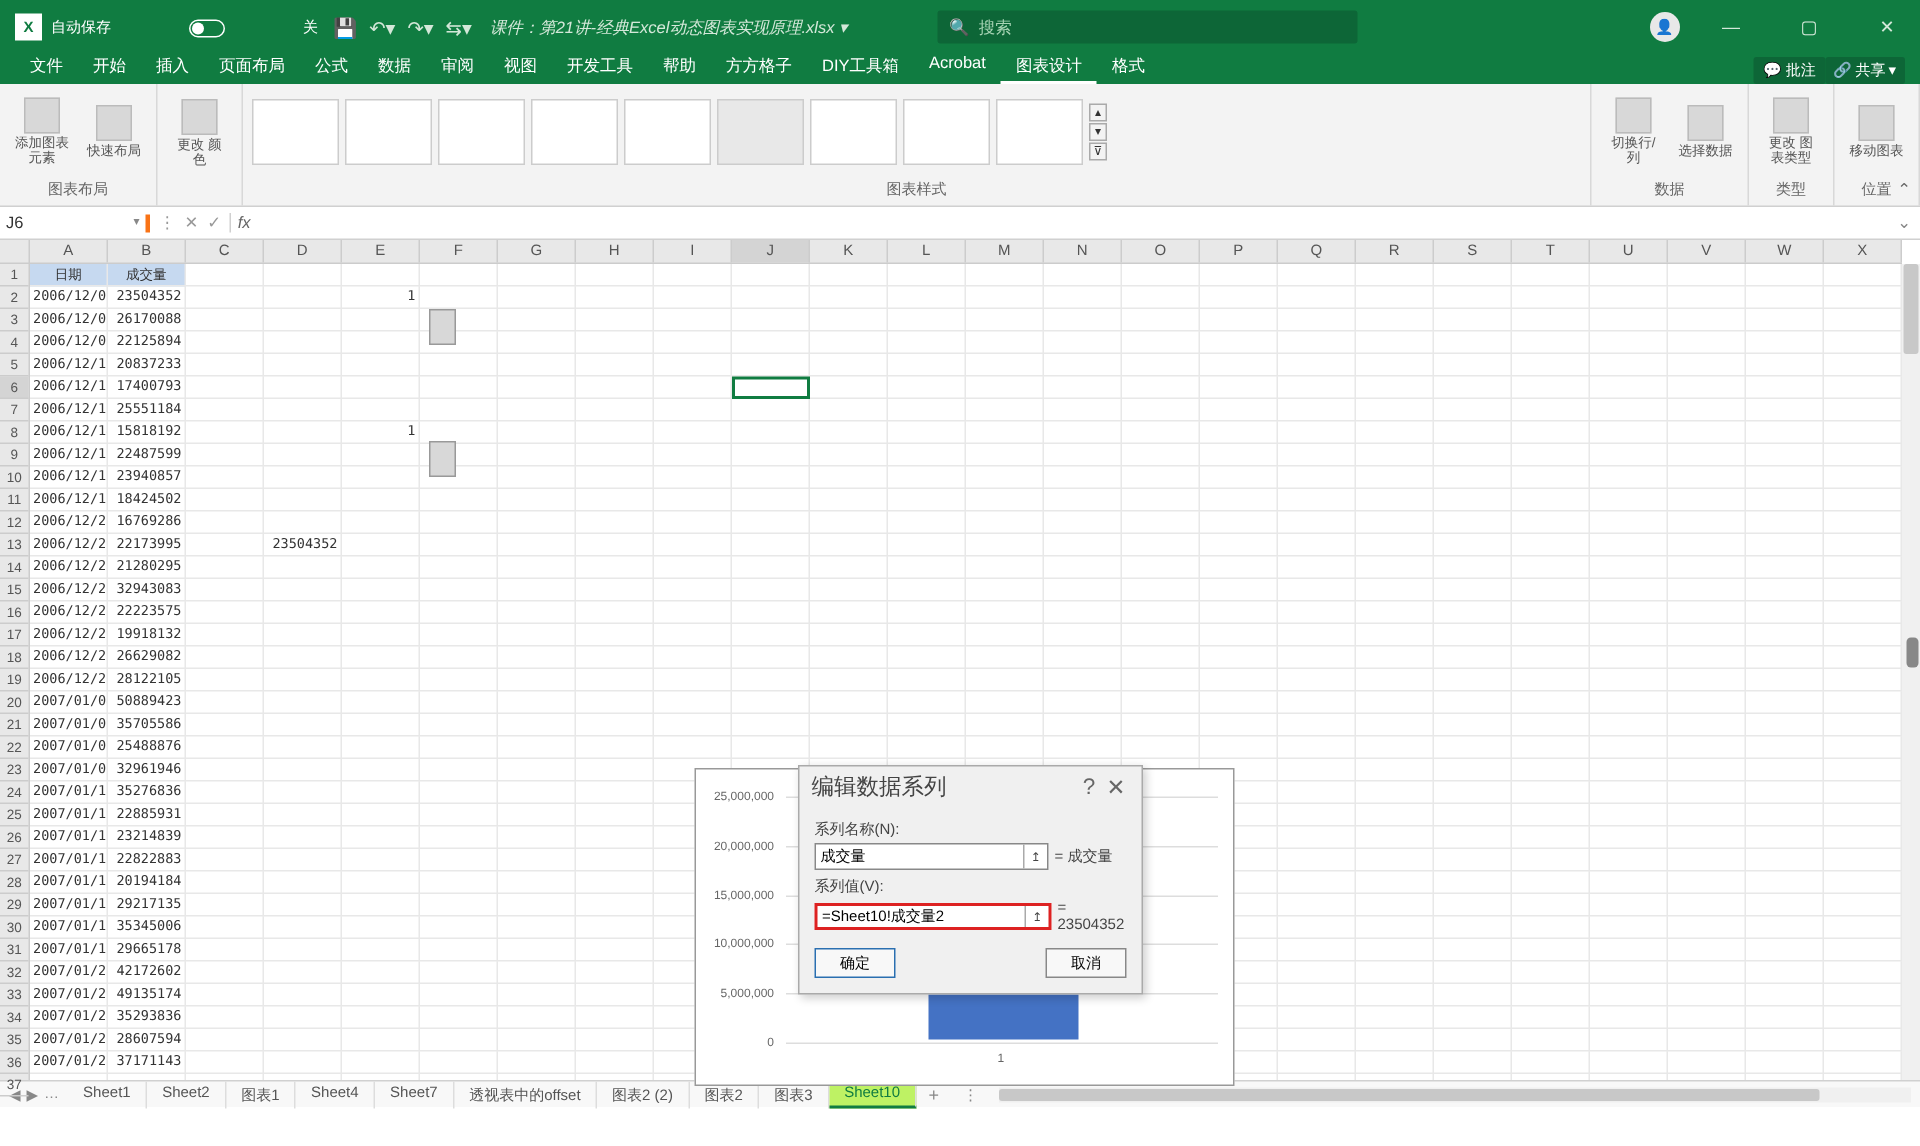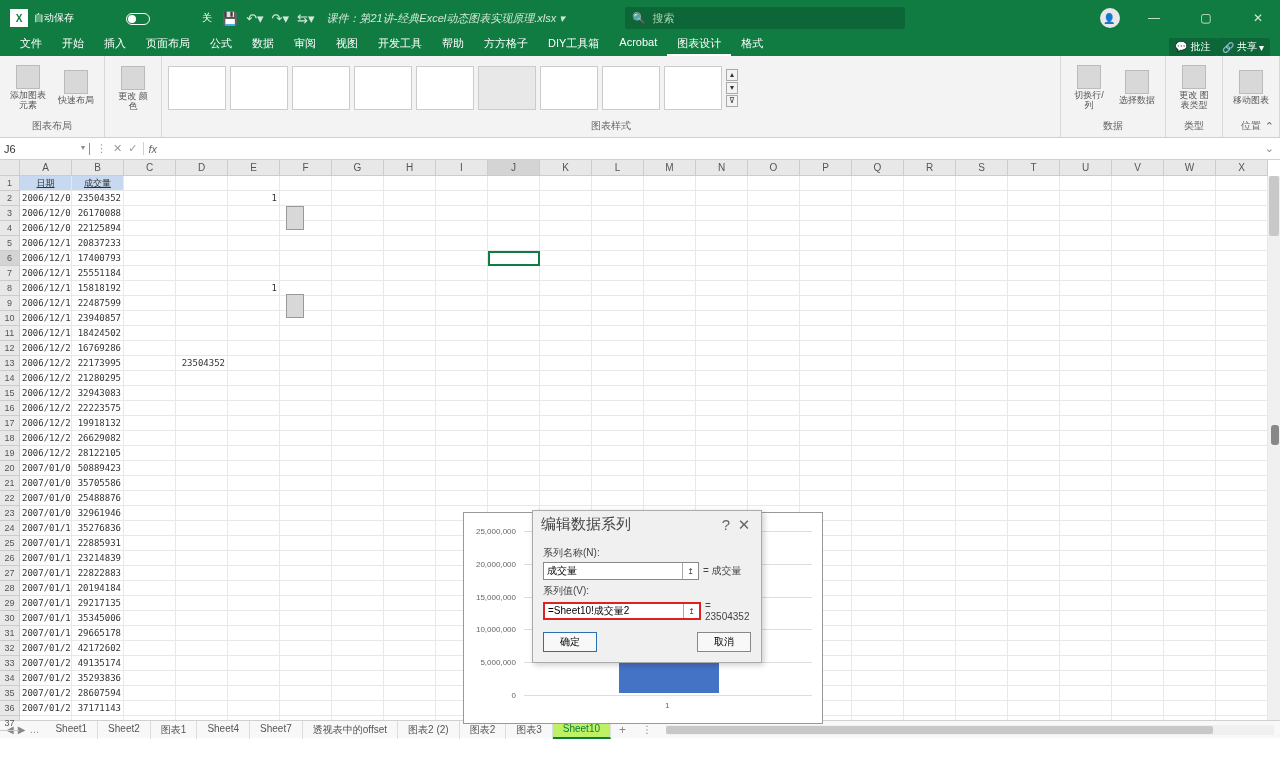--- a/index.html
+++ b/index.html
@@ -38,41 +38,41 @@
 .ribbon-btn .txt { font-size: 9px; color: #555; text-align: center; line-height: 1.1; max-width: 36px; }
 .chart-styles { display: flex; gap: 4px; flex-wrap: nowrap; }
 .chart-style { width: 58px; height: 44px; background: #fff; border: 1px solid #ccc; cursor: pointer; }
 .chart-style.sel { background: #e8e8e8; }
 .styles-scroll { display: flex; flex-direction: column; gap: 1px; }
 .styles-scroll span { width: 12px; height: 12px; border: 1px solid #aaa; font-size: 8px; display: flex; align-items: center; justify-content: center; cursor: pointer; }
 .ribbon-collapse { position: absolute; right: 6px; bottom: 4px; font-size: 11px; color: #666; cursor: pointer; }
 
 
 .formula-row { height: 22px; display: flex; align-items: center; border-bottom: 1px solid #d0d0d0; background: #fff; }
-.name-box { width: 90px; border-right: 1px solid #f97316; padding: 0 4px; font-size: 11px; display: flex; align-items: flex-start; justify-content: space-between; }
+.name-box { width: 100px; border-right: 3px solid #f97316; padding: 0 4px; font-size: 11px; display: flex; align-items: flex-start; justify-content: space-between; }
 .name-box .dd { color: #888; font-size: 8px; }
 .fx-btns { display: flex; gap: 6px; padding: 0 6px; color: #999; border-right: 1px solid #d0d0d0; }
 .fx-btns span { cursor: pointer; font-size: 11px; }
 .fx-label { padding: 0 4px; font-style: italic; color: #666; }
 .formula-input { flex: 1; padding: 0 4px; font-size: 11px; }
 .formula-expand { padding: 0 6px; color: #888; cursor: pointer; }
 
 
 .grid-wrap { position: relative; height: 560px; display: flex; }
 .corner { width: 20px; height: 16px; background: #e8e8e8; border-right: 1px solid #ccc; border-bottom: 1px solid #ccc; position: absolute; top: 0; left: 0; }
 .col-headers { position: absolute; top: 0; left: 20px; right: 12px; height: 16px; display: flex; background: #e8e8e8; border-bottom: 1px solid #ccc; }
 .col-h { flex: 0 0 52px; border-right: 1px solid #ccc; text-align: center; font-size: 10px; line-height: 16px; color: #555; }
 .col-h.sel { background: #d4d4d4; }
 .row-headers { position: absolute; top: 16px; left: 0; width: 20px; bottom: 0; background: #e8e8e8; border-right: 1px solid #ccc; }
 .row-h { height: 15px; border-bottom: 1px solid #ccc; text-align: center; font-size: 9px; line-height: 15px; color: #555; }
 .row-h.sel { background: #d4d4d4; }
 .cells { position: absolute; top: 16px; left: 20px; right: 12px; bottom: 0; overflow: hidden; }
 .cell-row { height: 15px; display: flex; }
 .cell { flex: 0 0 52px; border-right: 1px solid #e8e8e8; border-bottom: 1px solid #e8e8e8; font-size: 9px; padding: 0 2px; line-height: 15px; overflow: hidden; white-space: nowrap; }
-.cell.hdr { background: #c6d9f0; text-align: center; text-decoration: underline; }
+.cell.hdr { background: #c6d9f0; text-align: center; }
 .cell.num { text-align: right; font-family: monospace; }
 .cell.date { text-align: right; font-family: monospace; }
 .cell.selected-cell { border: 2px solid #107c41; }
 
 
 .mini-obj { position: absolute; width: 18px; height: 24px; background: #d8d8d8; border: 1px solid #999; }
 
 
 .chart-obj { position: absolute; left: 463px; top: 352px; width: 360px; height: 212px; background: #fff; border: 1px solid #999; }
 .chart-plot { position: absolute; left: 60px; top: 18px; right: 10px; bottom: 30px; }

